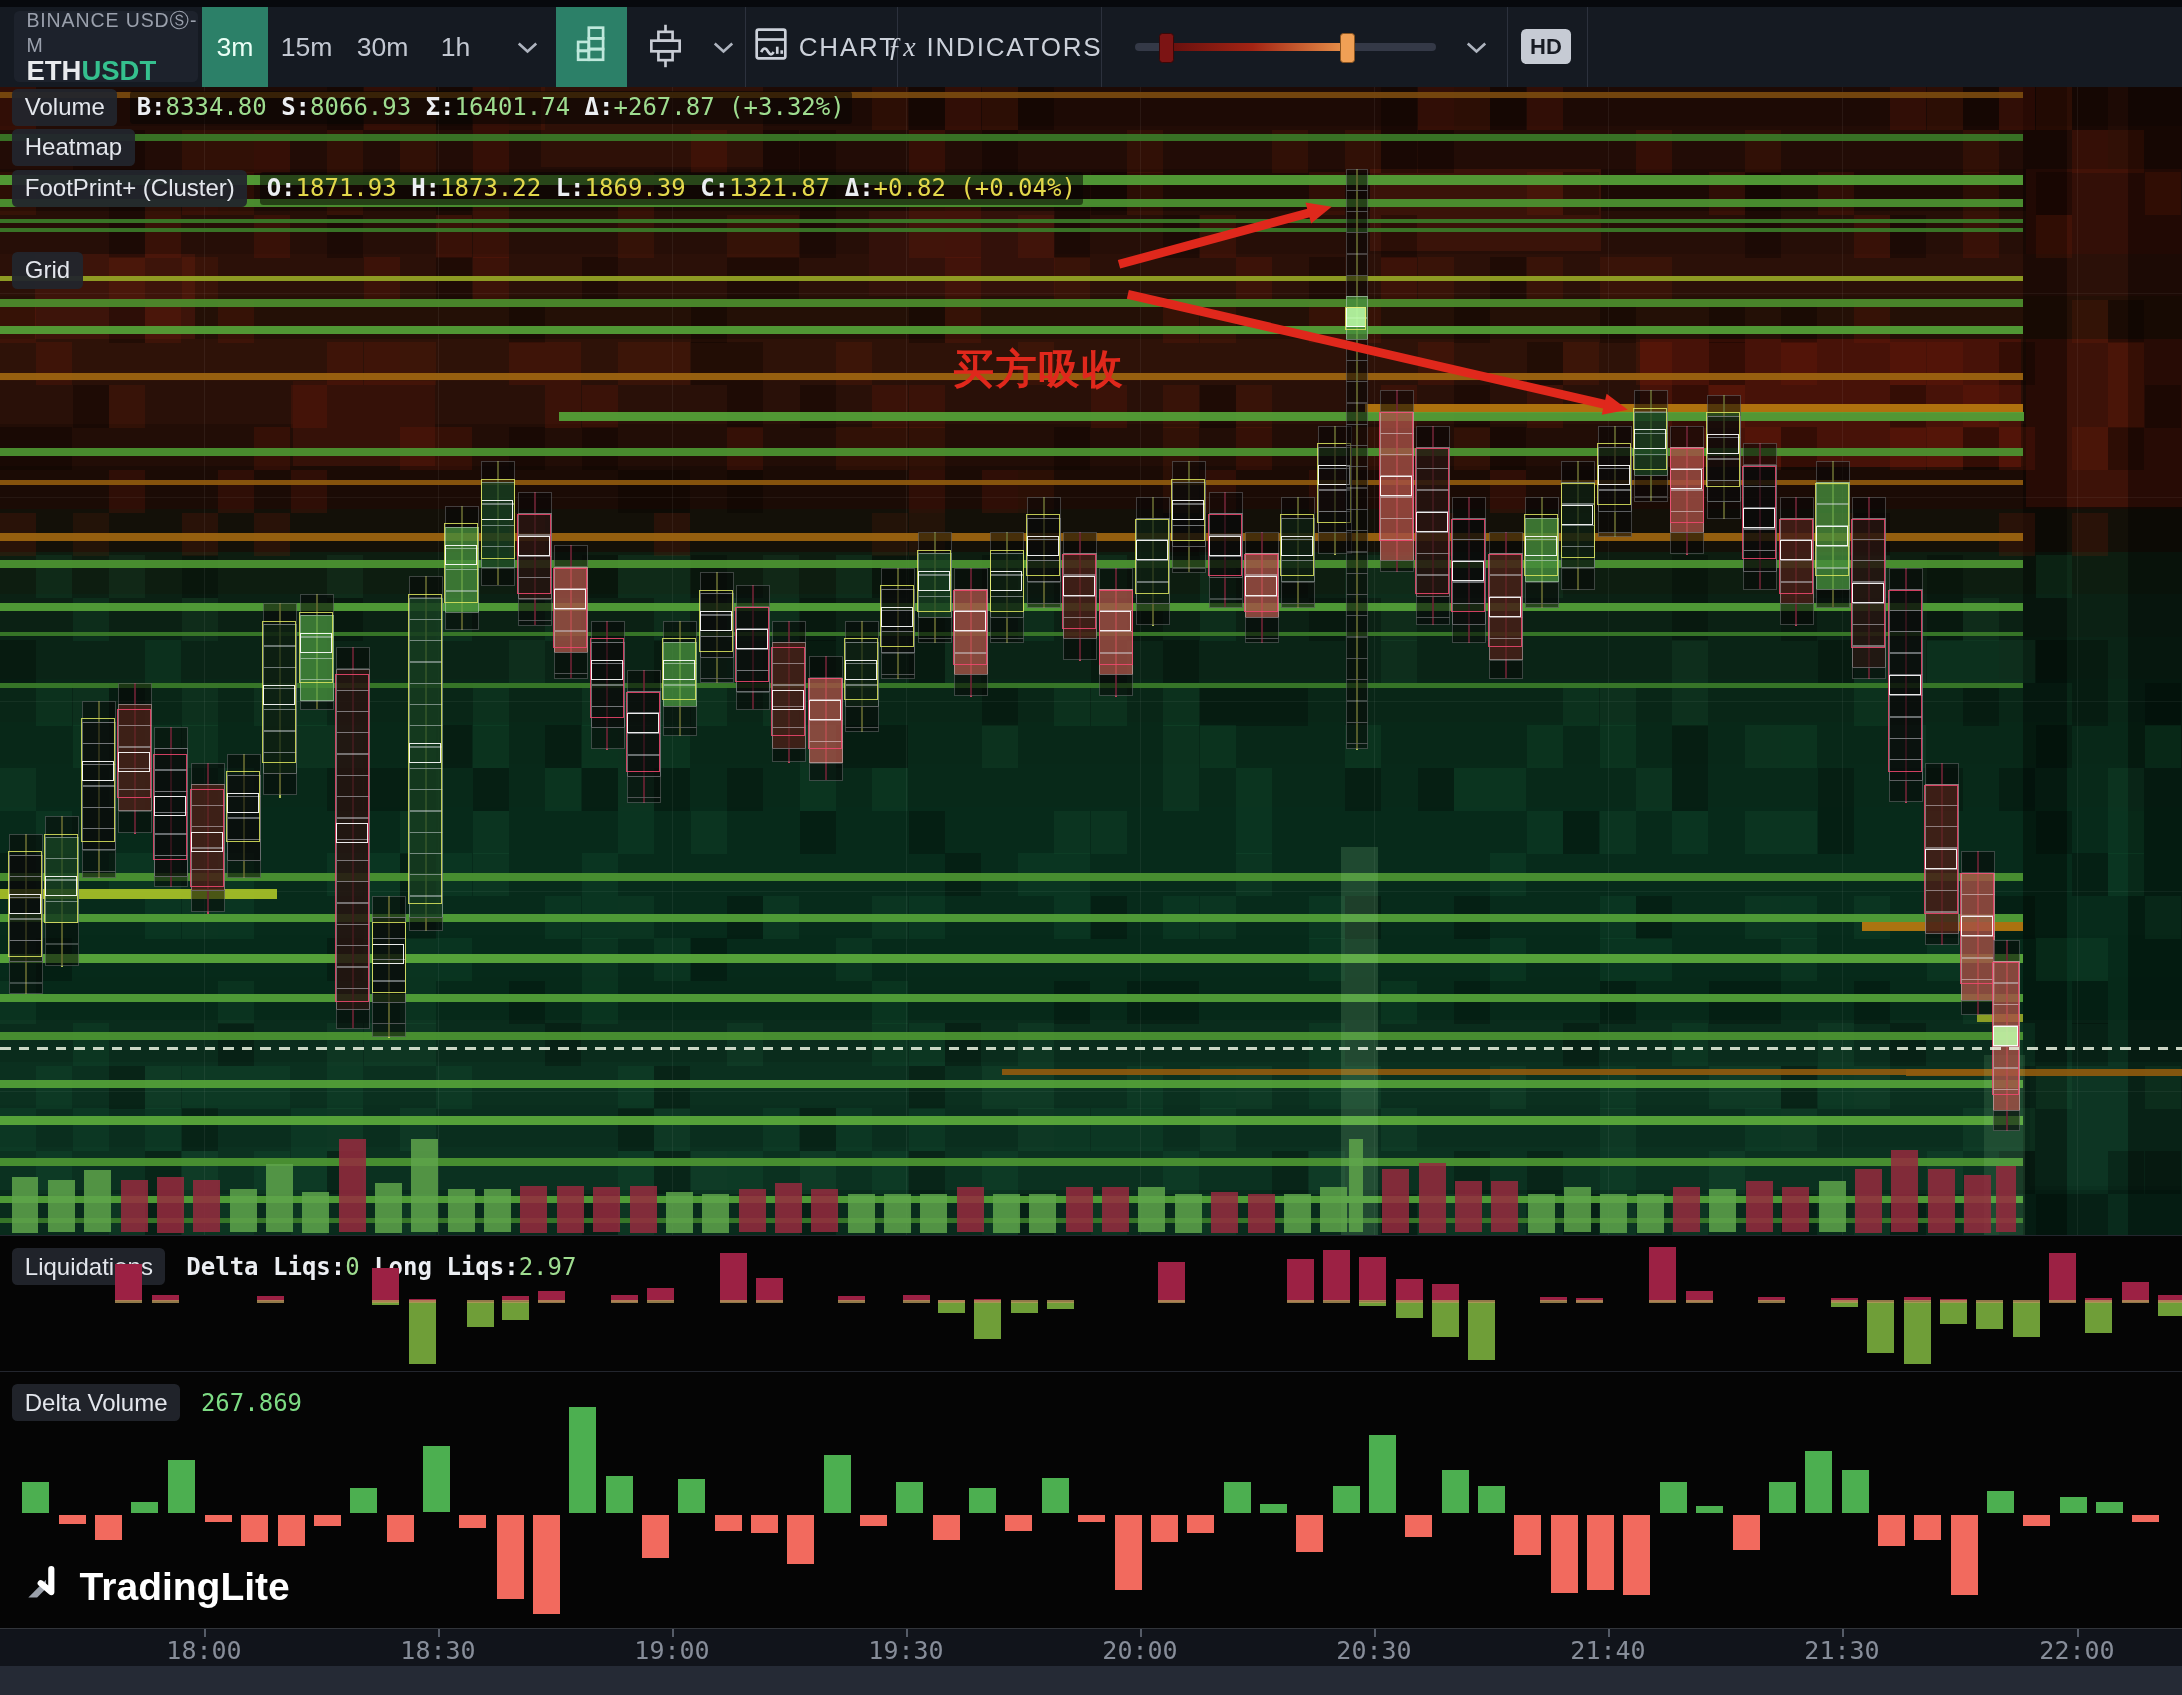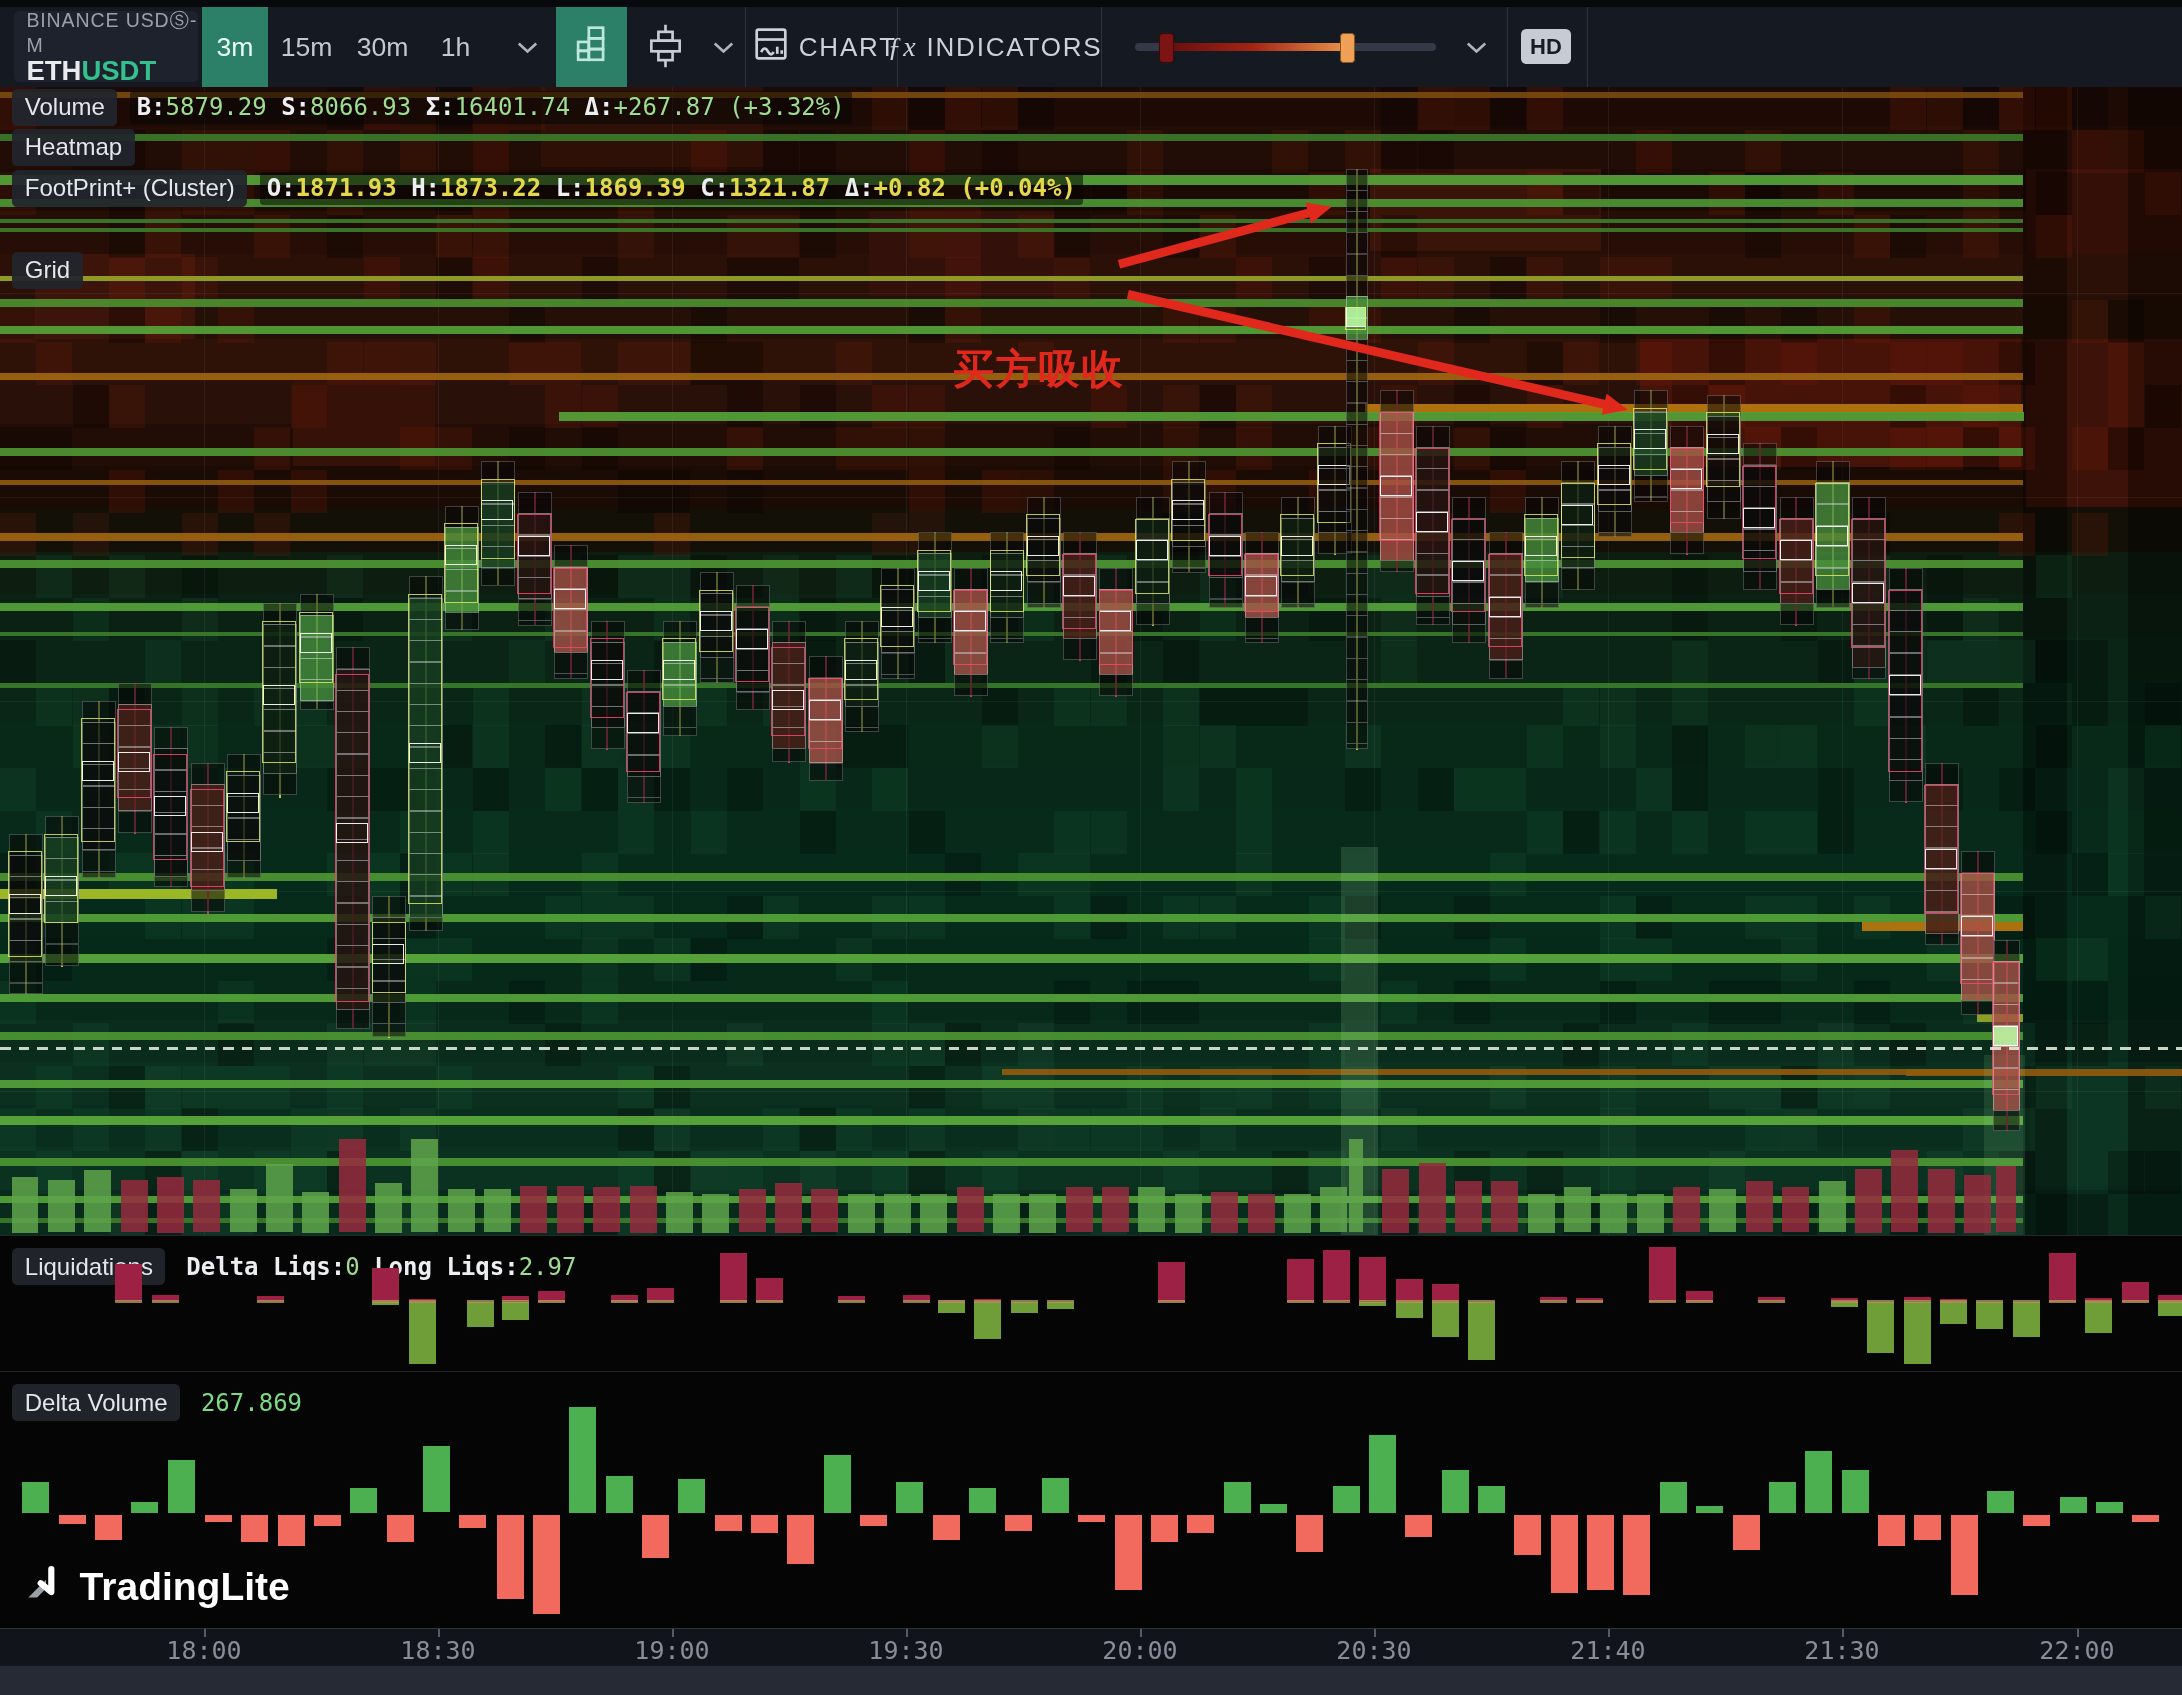--- a/index.html
+++ b/index.html
@@ -30,21 +30,21 @@
   #slider .h-left{left:8%;background:#7c1414;border:0.9px solid #3a0808;}
   #slider .h-right{left:68%;background:#f0a055;border:0.9px solid #8a5420;}
   
   #chart{position:absolute;left:0;top:87px;width:2183px;height:1148px;background:#0a0a0a;overflow:hidden;}
   .abs{position:absolute;}
   
   .indrow{position:absolute;left:12.4px;display:flex;align-items:center;gap:12.4px;white-space:nowrap;}
   .pill{background:rgba(34,37,45,.94);color:#e3e6ec;font-size:24px;padding:4.4px 12.4px;border-radius:5.3px;cursor:pointer;}
   .vals{font-family:"DejaVu Sans Mono",monospace;font-size:24px;font-weight:bold;color:#e8eaed;
     background:rgba(8,6,4,.55);padding:2.7px 7px;border-radius:3.5px;}
-  .k{color:#eceef2;} .vg{color:#9edc8f;font-weight:normal;} .vy{color:#e3d84b;font-weight:bold;}
+  .k{color:#eceef2;} .vg{color:#9edc8f;font-weight:normal;} .vy{color:#e3d84b;font-weight:normal;}
   .vw{color:#e4e7ec;font-weight:normal;}
   
   #anno-text{position:absolute;color:#e0281c;font-size:41px;font-weight:bold;letter-spacing:1.8px;}
   
   #liqpane{position:absolute;left:0;top:1235px;width:2183px;height:136px;background:#050505;border-top:0.9px solid #23262e;}
   #deltapane{position:absolute;left:0;top:1371px;width:2183px;height:257px;background:#050505;border-top:0.9px solid #23262e;}
   .panelabel{position:absolute;left:12.4px;top:12.4px;display:flex;align-items:center;gap:14px;white-space:nowrap;}
   
   #watermark{position:absolute;left:23px;top:1562px;display:flex;align-items:center;gap:10.6px;}
   #watermark .wm-text{color:#fff;font-size:39px;font-weight:bold;}
@@ -1494,21 +1494,21 @@
         <line x1="1262" y1="200" x2="1488.4868307931208" y2="138.65981666019644" stroke="#e0281c" stroke-width="10"></line>
         <polygon points="1502,135 1478.7577210316565,153.96830167299387 1472.362027462471,130.3534331098466" fill="#e0281c"></polygon>
         <line x1="1272" y1="234" x2="1822.357708376459" y2="360.85550015769445" stroke="#e0281c" stroke-width="10"></line>
         <polygon points="1836,364 1806.5596536807539,369.7676692522062 1812.0548080250865,345.92715348140945" fill="#e0281c"></polygon>
       </svg>
     <div id="anno-text" style="left: 953px; top: 255px; color: rgb(224, 40, 28);">买方吸收</div>
   </div>
 
   <div class="indrow" style="top:89px;">
     <span class="pill">Volume</span>
-    <span class="vals"><span class="k">B:</span><span class="vg">5879.29</span> <span class="k">S:</span><span class="vg">8066.93</span> <span class="k">Σ:</span><span class="vg">16401.74</span> <span class="k">Δ:</span><span class="vg">+267.87 (+3.32%)</span></span>
+    <span class="vals"><span class="k">B:</span><span class="vg">8334.80</span> <span class="k">S:</span><span class="vg">8066.93</span> <span class="k">Σ:</span><span class="vg">16401.74</span> <span class="k">Δ:</span><span class="vg">+267.87 (+3.32%)</span></span>
   </div>
   <div class="indrow" style="top:129px;">
     <span class="pill">Heatmap</span>
   </div>
   <div class="indrow" style="top:170px;">
     <span class="pill">FootPrint+ (Cluster)</span>
     <span class="vals"><span class="k">O:</span><span class="vy">1871.93</span> <span class="k">H:</span><span class="vy">1873.22</span> <span class="k">L:</span><span class="vy">1869.39</span> <span class="k">C:</span><span class="vy">1321.87</span> <span class="k">Δ:</span><span class="vy">+0.82 (+0.04%)</span></span>
   </div>
   <div class="indrow" style="top:252px;">
     <span class="pill">Grid</span>

